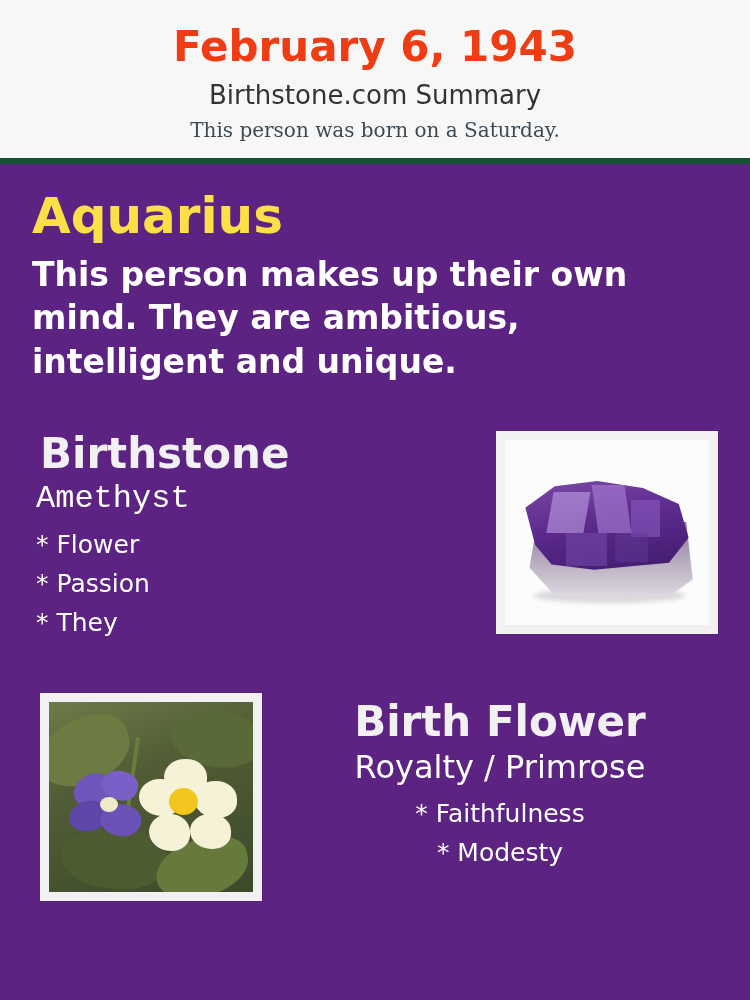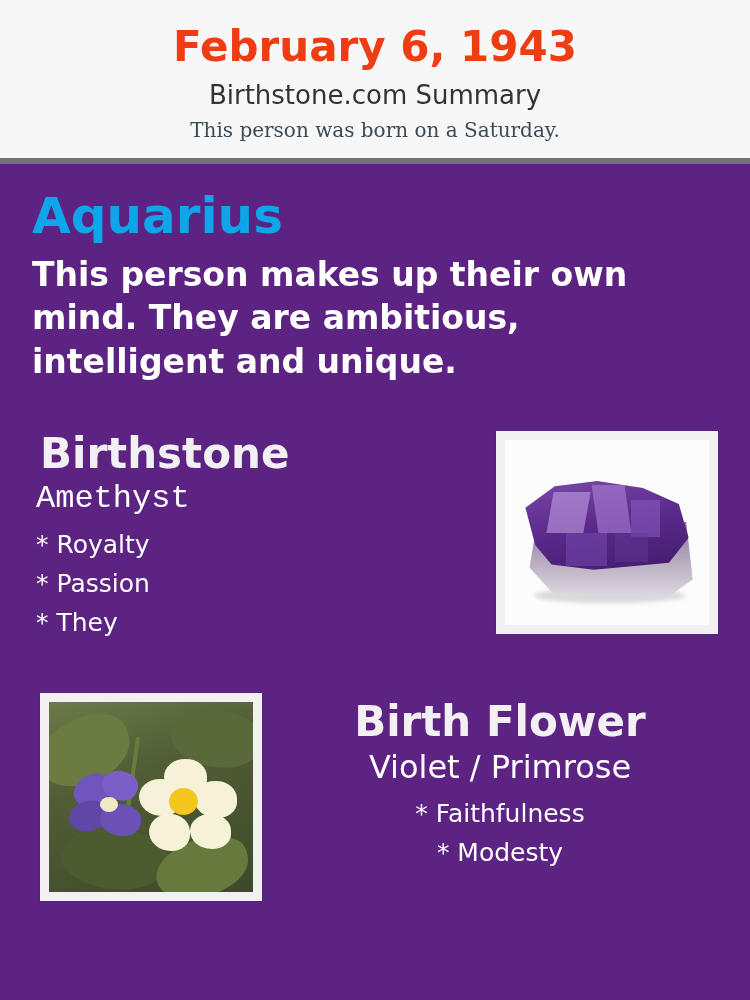--- a/index.html
+++ b/index.html
@@ -16,21 +16,21 @@
     position: relative;
     display: flex;
     flex-direction: column;
   }
 
   
   .header {
     background: #f7f7f7;
     padding: 24px 20px 16px;
     text-align: center;
-    border-bottom: 6px solid #737373;
+    border-bottom: 6px solid #14532d;
     flex: 0 0 auto;
   }
   .header-date {
     color: #f03c12;
     font-size: 42px;
     font-weight: bold;
     line-height: 1.1;
     letter-spacing: 0px;
   }
   .header-sub {
@@ -51,21 +51,21 @@
     background: #5c2383;
     flex: 1 1 auto;
     padding: 26px 32px 20px;
     color: #ffffff;
     position: relative;
   }
 
   .zodiac-title {
     font-size: 50px;
     font-weight: bold;
-    color: #0ea5e9;
+    color: #fde047;
     line-height: 1.05;
     margin-bottom: 10px;
   }
   .zodiac-desc {
     font-size: 33px;
     line-height: 1.32;
     color: #ffffff;
     font-weight: bold;
     max-width: 660px;
   }
@@ -221,21 +221,21 @@
     <div class="zodiac-block">
       <div class="zodiac-title">Aquarius</div>
       <div class="zodiac-desc">This person makes up their own mind. They are ambitious, intelligent and unique.</div>
     </div>
 
     <div class="stone-section">
       <div class="stone-text">
         <div class="section-title">Birthstone</div>
         <div class="section-name">Amethyst</div>
         <div class="traits">
-          <div class="trait">* Royalty</div>
+          <div class="trait">* Flower</div>
           <div class="trait">* Passion</div>
           <div class="trait">* They</div>
         </div>
       </div>
 
       <div class="stone-photo-wrap photo-frame">
         <div class="photo-inner">
           <div class="amethyst">
             <div class="am-shadow"></div>
             <div class="am-base"></div>
@@ -273,21 +273,21 @@
               <div class="pp pp4"></div>
               <div class="pp pp5"></div>
               <div class="pcenter"></div>
             </div>
           </div>
         </div>
       </div>
 
       <div class="flower-text">
         <div class="flower-title">Birth Flower</div>
-        <div class="flower-name">Violet / Primrose</div>
+        <div class="flower-name">Royalty / Primrose</div>
         <div class="flower-traits">
           <div class="trait">* Faithfulness</div>
           <div class="trait">* Modesty</div>
         </div>
       </div>
     </div>
 
   </div>
 </div>
 

